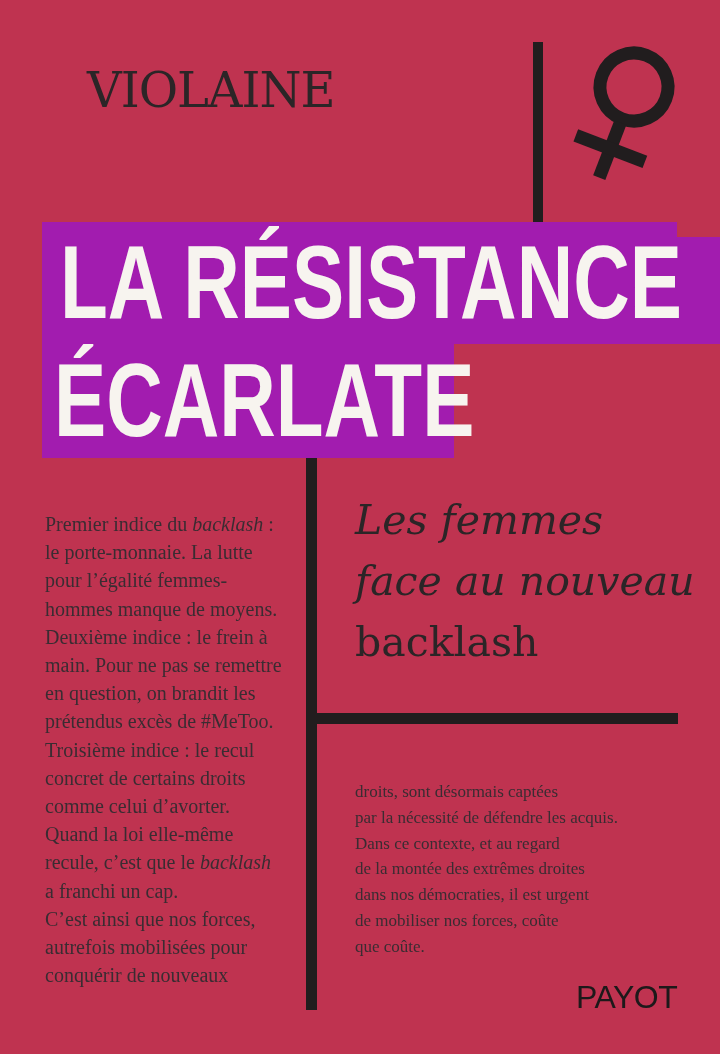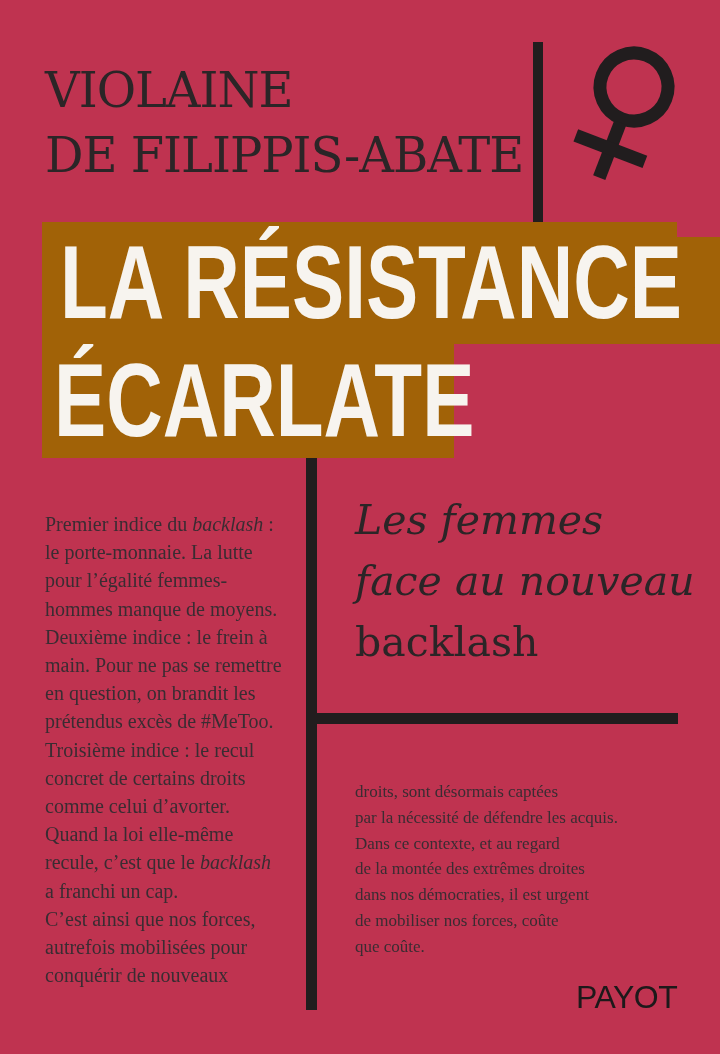--- a/index.html
+++ b/index.html
@@ -15,29 +15,29 @@
   
   .author-line{
     left:45px;
     font-family:"DejaVu Serif", serif;
     font-size:48px;
     letter-spacing:-1px;
     color:#2b2527;
     white-space:nowrap;
     line-height:1;
   }
-  #author1{top:66px;}
+  #author1{top:66px;margin-left:42px;}
   #author2{top:131px;}
 
   
   #top-line{left:533px;top:42px;width:10px;height:181px;background:#211d1e;}
   #female-svg{left:540px;top:40px;}
 
   
-  .title-box{background:#a16207;display:flex;align-items:center;overflow:visible;}
+  .title-box{background:#a21caf;display:flex;align-items:center;overflow:visible;}
   #box1{left:42px;top:222px;width:678px;height:122px;}
   #box2{left:42px;top:344px;width:412px;height:114px;}
   #notch{left:677px;top:222px;width:43px;height:15px;background:#bf3350;}
   .title-text{
     font-family:"Liberation Sans", sans-serif;
     font-weight:bold;
     font-size:103px;
     line-height:104px;
     color:#f7f4ef;
     white-space:nowrap;
@@ -90,21 +90,20 @@
     color:#1d191a;
     line-height:1;
   }
 </style>
 </head>
 <body>
 
 <div id="cover">
 
   <div class="abs author-line" id="author1">VIOLAINE</div>
-  <div class="abs author-line" id="author2">DE FILIPPIS-ABATE</div>
 
   <div class="abs" id="top-line"></div>
 
   <svg class="abs" id="female-svg" width="170" height="200" viewBox="0 0 170 200">
     <g transform="rotate(21 94 47)" stroke="#211d1e" stroke-width="13" fill="none">
       <circle cx="94" cy="47" r="34"></circle>
       <line x1="94" y1="85" x2="94" y2="144"></line>
       <line x1="57" y1="113" x2="131" y2="113"></line>
     </g>
   </svg>

